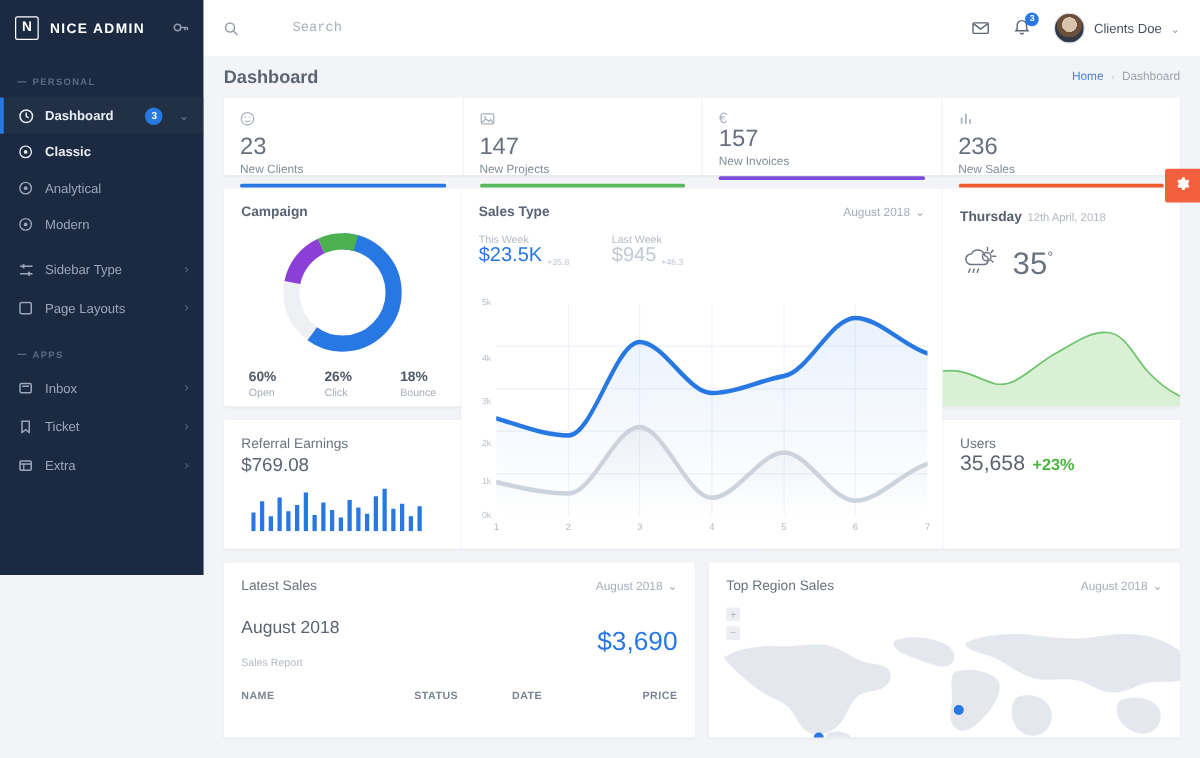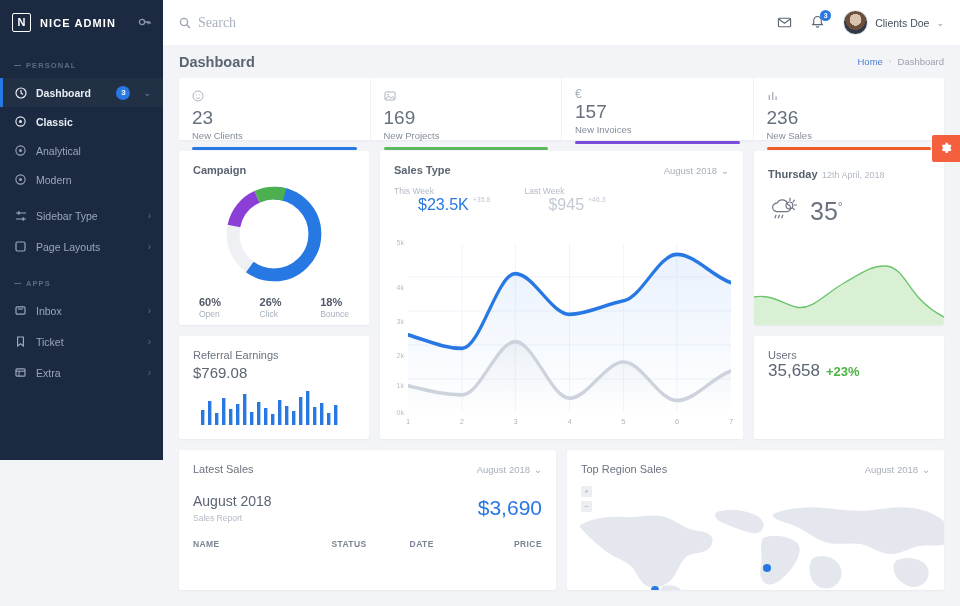--- a/index.html
+++ b/index.html
@@ -70,22 +70,22 @@
 
   
   .main { flex: 1; min-width: 0; background: #f2f4f7; position: relative; }
 
   .topbar {
     height: 45px; background: #fff; display: flex; align-items: center;
     padding: 0 16px; gap: 8px;
   }
   .search-wrap { display: flex; align-items: center; gap: 7px; flex: 1; }
   .search-input {
-    border: 0; outline: 0; font-size: 14px; color: #8a93a3;
-    font-family: Liberation Serif, serif; background: transparent; width: 200px;
+    border: 0; outline: 0; font-size: 11px; color: #8a93a3;
+    font-family: Liberation Mono, monospace; background: transparent; width: 200px; margin-left: 36px;
   }
   .search-input::placeholder { color: #a9b1bf; }
   .top-actions { display: flex; align-items: center; gap: 18px; }
   .icon-btn { position: relative; color: #5b6575; display:flex; align-items:center; cursor:pointer;}
   .bell-badge {
     position: absolute; top: -5px; right: -6px;
     background: #2878e4; color: #fff; font-size: 7px; font-weight: 700;
     width: 11px; height: 11px; border-radius: 50%;
     display: flex; align-items: center; justify-content: center;
   }
@@ -115,21 +115,21 @@
   .stats { display: flex; background: #fff; border-radius: 2px; margin-bottom: 11px;
            box-shadow: 0 1px 2px rgba(30,40,60,.05); height: 62px; }
   .stat { flex: 1; padding: 10px 13px 0 13px; position: relative; }
   .stat + .stat { border-left: 1px solid #f0f2f5; }
   .stat-top { display: flex; align-items: flex-start; justify-content: space-between; flex-direction: column; }
   .stat-ico { color: #aab2bf; }
   .stat-num { font-size: 19px; color: #66707e; font-weight: 300; line-height: 1; margin-top: 2px;}
   .stat-label { font-size: 9.5px; color: #838d9b; margin-top: 3px; }
   .stat-bar { height: 2.5px; border-radius: 2px; margin-top: 6px; }
 
-  .row { display: flex; gap: 11px; }
+  .row { display: flex; }
   .col-left { width: 190px; flex: 0 0 190px; display: flex; flex-direction: column; gap: 11px;}
   .col-mid { flex: 1; min-width: 0; }
   .col-right { width: 190px; flex: 0 0 190px; display: flex; flex-direction: column; gap: 11px;}
 
   .card-title { font-size: 11px; color: #5a6472; font-weight: 600; }
   .card-pad { padding: 13px 14px; }
 
   .period {
     font-size: 9.5px; color: #a7afbb; display: flex; align-items: center; gap: 4px; cursor: pointer;
   }
@@ -143,21 +143,21 @@
 
   
   .referral { height: 103px; }
   .ref-amt { font-size: 15px; color: #5a6472; font-weight: 300; margin-top: 3px; }
 
   
   .salesratio { height: 288px; position: relative; }
   .sr-head { display: flex; align-items: center; justify-content: space-between; }
   .sr-weeks { display: flex; gap: 34px; margin-top: 10px; }
   .sr-wk-label { font-size: 8.5px; color: #b4bbc6; }
-  .sr-wk-val { font-size: 16px; font-weight: 300; display: flex; align-items: flex-start; gap: 4px; margin-left: 24px; }
+  .sr-wk-val { font-size: 16px; font-weight: 300; display: flex; align-items: flex-end; gap: 4px; }
   .sr-wk-val.blue { color: #2878e4; }
   .sr-wk-val.grey { color: #c2c9d3; }
   .sr-delta { font-size: 7px; color: #c2c9d3; }
   .sr-chart { position: absolute; left: 10px; right: 12px; top: 92px; bottom: 8px; }
   .axis-y { position: absolute; left: 0; top: 0; bottom: 18px; width: 16px; }
   .axis-y span {
     position: absolute; font-size: 7px; color: #b8bfc9; right: 2px;
   }
   .axis-x { position: absolute; left: 18px; right: 0; bottom: 0; height: 14px; }
   .axis-x span { position: absolute; font-size: 7.5px; color: #b0b8c3; transform: translateX(-50%); }
@@ -181,21 +181,21 @@
   .u-cell { flex: 1; text-align: center; }
   .u-cell .v { font-size: 10.5px; color: #4f5866; font-weight: 700; }
   .u-cell .l { font-size: 8.5px; color: #a7afbb; margin-top: 2px; }
 
   
   .bottomrow { display: flex; gap: 11px; margin-top: 11px; }
   .latest { flex: 1; min-width: 0; height: 140px; }
   .region { flex: 1; min-width: 0; height: 140px; position: relative; overflow: hidden; }
   .ls-mid { display: flex; align-items: center; justify-content: space-between; margin-top: 18px; }
   .ls-month { font-size: 14px; color: #5a6472; font-weight: 300; }
-  .ls-sub { font-size: 8.5px; color: #b2b9c4; margin-top: 4px; }
+  .ls-sub { font-size: 8.5px; color: #b2b9c4; margin-top: 16px; }
   .ls-amt { font-size: 21px; color: #2878e4; font-weight: 300; }
   .ls-thead { display: flex; margin-top: 16px; font-size: 8.5px; color: #7b8493;
               font-weight: 700; letter-spacing: .4px; }
   .ls-thead span:nth-child(1){ flex: 2.3; }
   .ls-thead span:nth-child(2){ flex: 1.3; }
   .ls-thead span:nth-child(3){ flex: 1.2; }
   .ls-thead span:nth-child(4){ flex: 1; text-align: right; }
 
   .map-zoom { position: absolute; left: 14px; top: 36px; display: flex; flex-direction: column; gap: 4px;}
   .mz-btn {
@@ -396,21 +396,21 @@
 
         <div class="stat">
           <div class="stat-top">
             <span class="stat-ico">
               <svg width="12" height="12" viewBox="0 0 12 12">
                   <rect x="1" y="2" width="10" height="8" rx="1" fill="none" stroke="currentColor" stroke-width="1"></rect>
                   <circle cx="4" cy="4.6" r=".8" fill="currentColor"></circle>
                   <path d="M1.6 9l3-3 2.4 2.2L8.6 6.6 10.4 9" fill="none" stroke="currentColor" stroke-width="1"></path>
                 </svg>
             </span>
-            <span class="stat-num">169</span>
+            <span class="stat-num">147</span>
           </div>
           <div class="stat-label">New Projects</div>
           <div class="stat-bar" style="background:#5cb85c"></div>
         </div>
 
         <div class="stat">
           <div class="stat-top">
             <span class="stat-ico" style="font-size:12px;line-height:12px">€</span>
             <span class="stat-num">157</span>
           </div>

